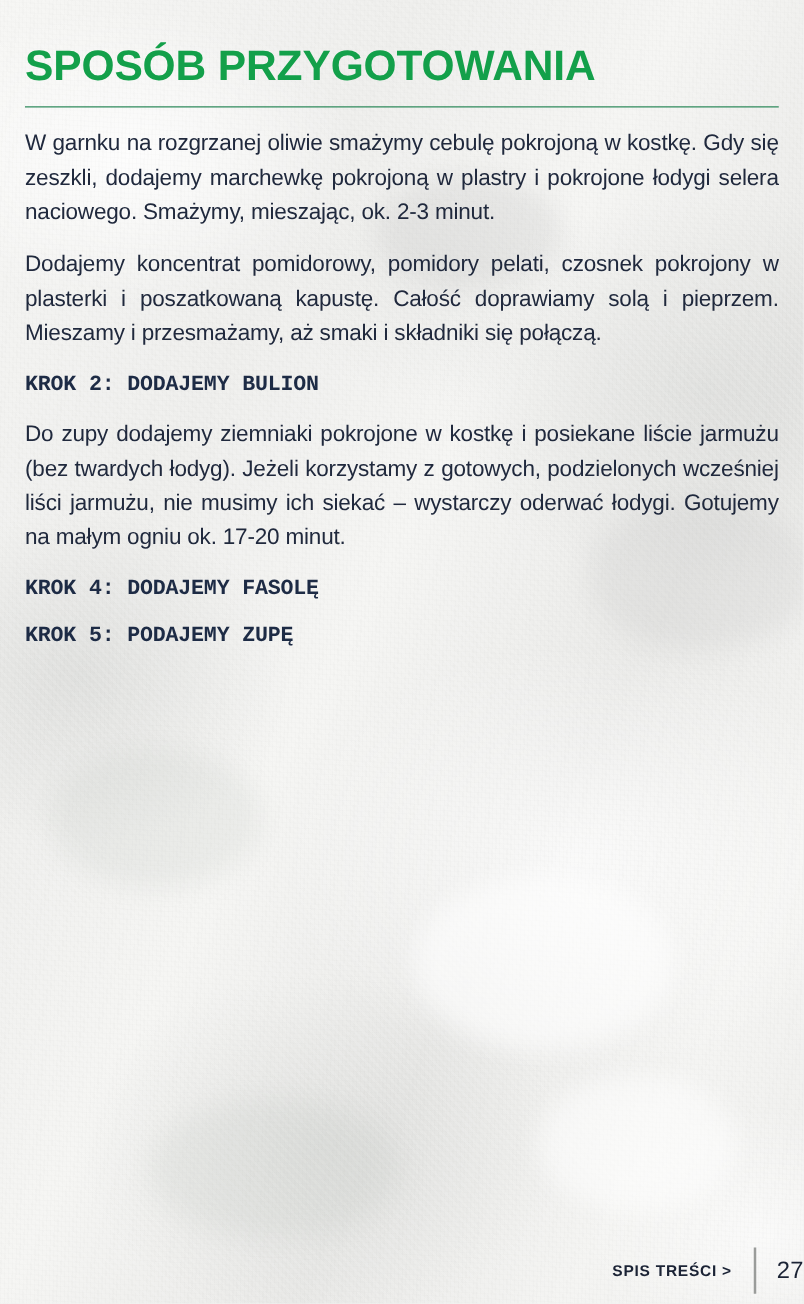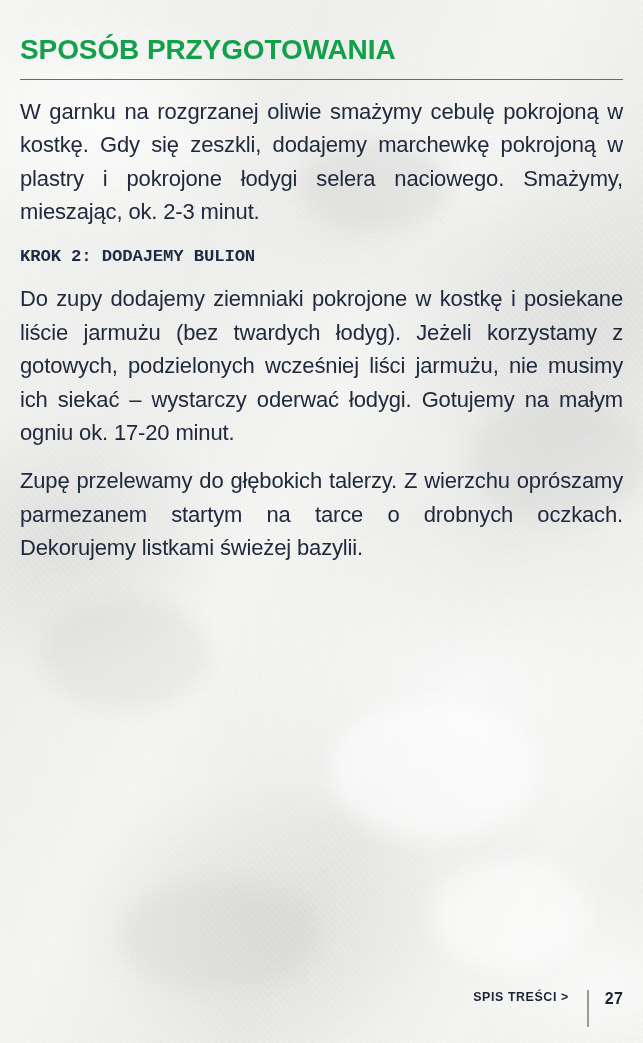--- a/index.html
+++ b/index.html
@@ -63,21 +63,21 @@
   .content {
     position: relative;
     z-index: 2;
     padding: 0 20px;
   }
 
   .section-title {
     margin: 0;
     padding-top: 35px;
     color: #13a04a;
-    font-size: 28px;
+    font-size: 34px;
     font-weight: 700;
     letter-spacing: -0.1px;
     line-height: 1.1;
   }
 
   .title-rule {
     margin-top: 13px;
     height: 1px;
     background: #2f8a5c;
     width: 100%;
@@ -92,41 +92,40 @@
     line-height: 1.2;
   }
 
   .step-title.first { padding-top: 17px; }
   .step-title.later { padding-top: 18px; font-family: Liberation Mono, monospace; }
 
   .body-text {
     margin: 0;
     padding-top: 15px;
     color: #20293d;
-    font-size: 22px;
+    font-size: 18px;
     line-height: 1.52;
     text-align: justify;
     text-justify: inter-word;
     letter-spacing: -0.15px;
   }
 
   .body-text.tight { text-align: left; }
 
   
   .footer {
     position: absolute;
     left: 0;
     right: 0;
     bottom: 0;
     height: 53px;
     z-index: 3;
     display: flex;
-    align-items: flex-start;
+    align-items: center;
     justify-content: flex-end;
-    padding-right: 20px;
     box-sizing: border-box;
   }
 
   .toc-link {
     color: #1b2335;
     font-size: 12.4px;
     font-weight: 700;
     letter-spacing: 0.6px;
     white-space: nowrap;
     text-decoration: none;
@@ -178,22 +177,22 @@
     font-weight: 700;
     letter-spacing: -0.6px;
     margin-left: 9px;
     transform: scaleX(0.88);
     transform-origin: left center;
     white-space: nowrap;
   }
 
   .page-number {
     color: #1b2335;
-    font-size: 16px;
-    font-weight: 700;
+    font-size: 19px;
+    font-weight: 400;
     padding-left: 16px;
     letter-spacing: 0.2px;
   }
 </style>
 </head>
 <body>
 
 <div class="page">
   <div class="grain"></div>
   <div class="smudge s1"></div>
@@ -202,27 +201,29 @@
   <div class="smudge s4"></div>
   <div class="smudge s5"></div>
   <div class="smudge s6"></div>
 
   <div class="content">
 
     <h1 class="section-title">SPOSÓB PRZYGOTOWANIA</h1>
     <div class="title-rule"></div>
 
     <p class="body-text">W garnku na rozgrzanej oliwie smażymy cebulę pokrojoną w kostkę. Gdy się zeszkli, dodajemy marchewkę pokrojoną w plastry i pokrojone łodygi selera naciowego. Smażymy, mieszając, ok. 2-3 minut.</p>
+    <p class="body-text">Dodajemy koncentrat pomidorowy, pomidory pelati, czosnek pokrojony w plasterki i poszatkowaną kapustę. Całość doprawiamy solą i pieprzem. Mieszamy i przesmażamy, aż smaki i składniki się połączą.</p>
 
     <h2 class="step-title later">KROK 2: DODAJEMY BULION</h2>
 
     <p class="body-text">Do zupy dodajemy ziemniaki pokrojone w kostkę i posiekane liście jarmużu (bez twardych łodyg). Jeżeli korzystamy z gotowych, podzielonych wcześniej liści jarmużu, nie musimy ich siekać – wystarczy oderwać łodygi. Gotujemy na małym ogniu ok. 17-20 minut.</p>
 
-
-    <p class="body-text">Zupę przelewamy do głębokich talerzy. Z wierzchu oprószamy parmezanem startym na tarce o drobnych oczkach. Dekorujemy listkami świeżej bazylii.</p>
+    <h2 class="step-title later">KROK 4: DODAJEMY FASOLĘ</h2>
+
+    <h2 class="step-title later">KROK 5: PODAJEMY ZUPĘ</h2>
 
   </div>
 
   <div class="footer">
     <a class="toc-link" href="#">SPIS TREŚCI &gt;</a>
 
     <div class="foot-divider"></div>
 
 
     <div class="foot-divider"></div>

